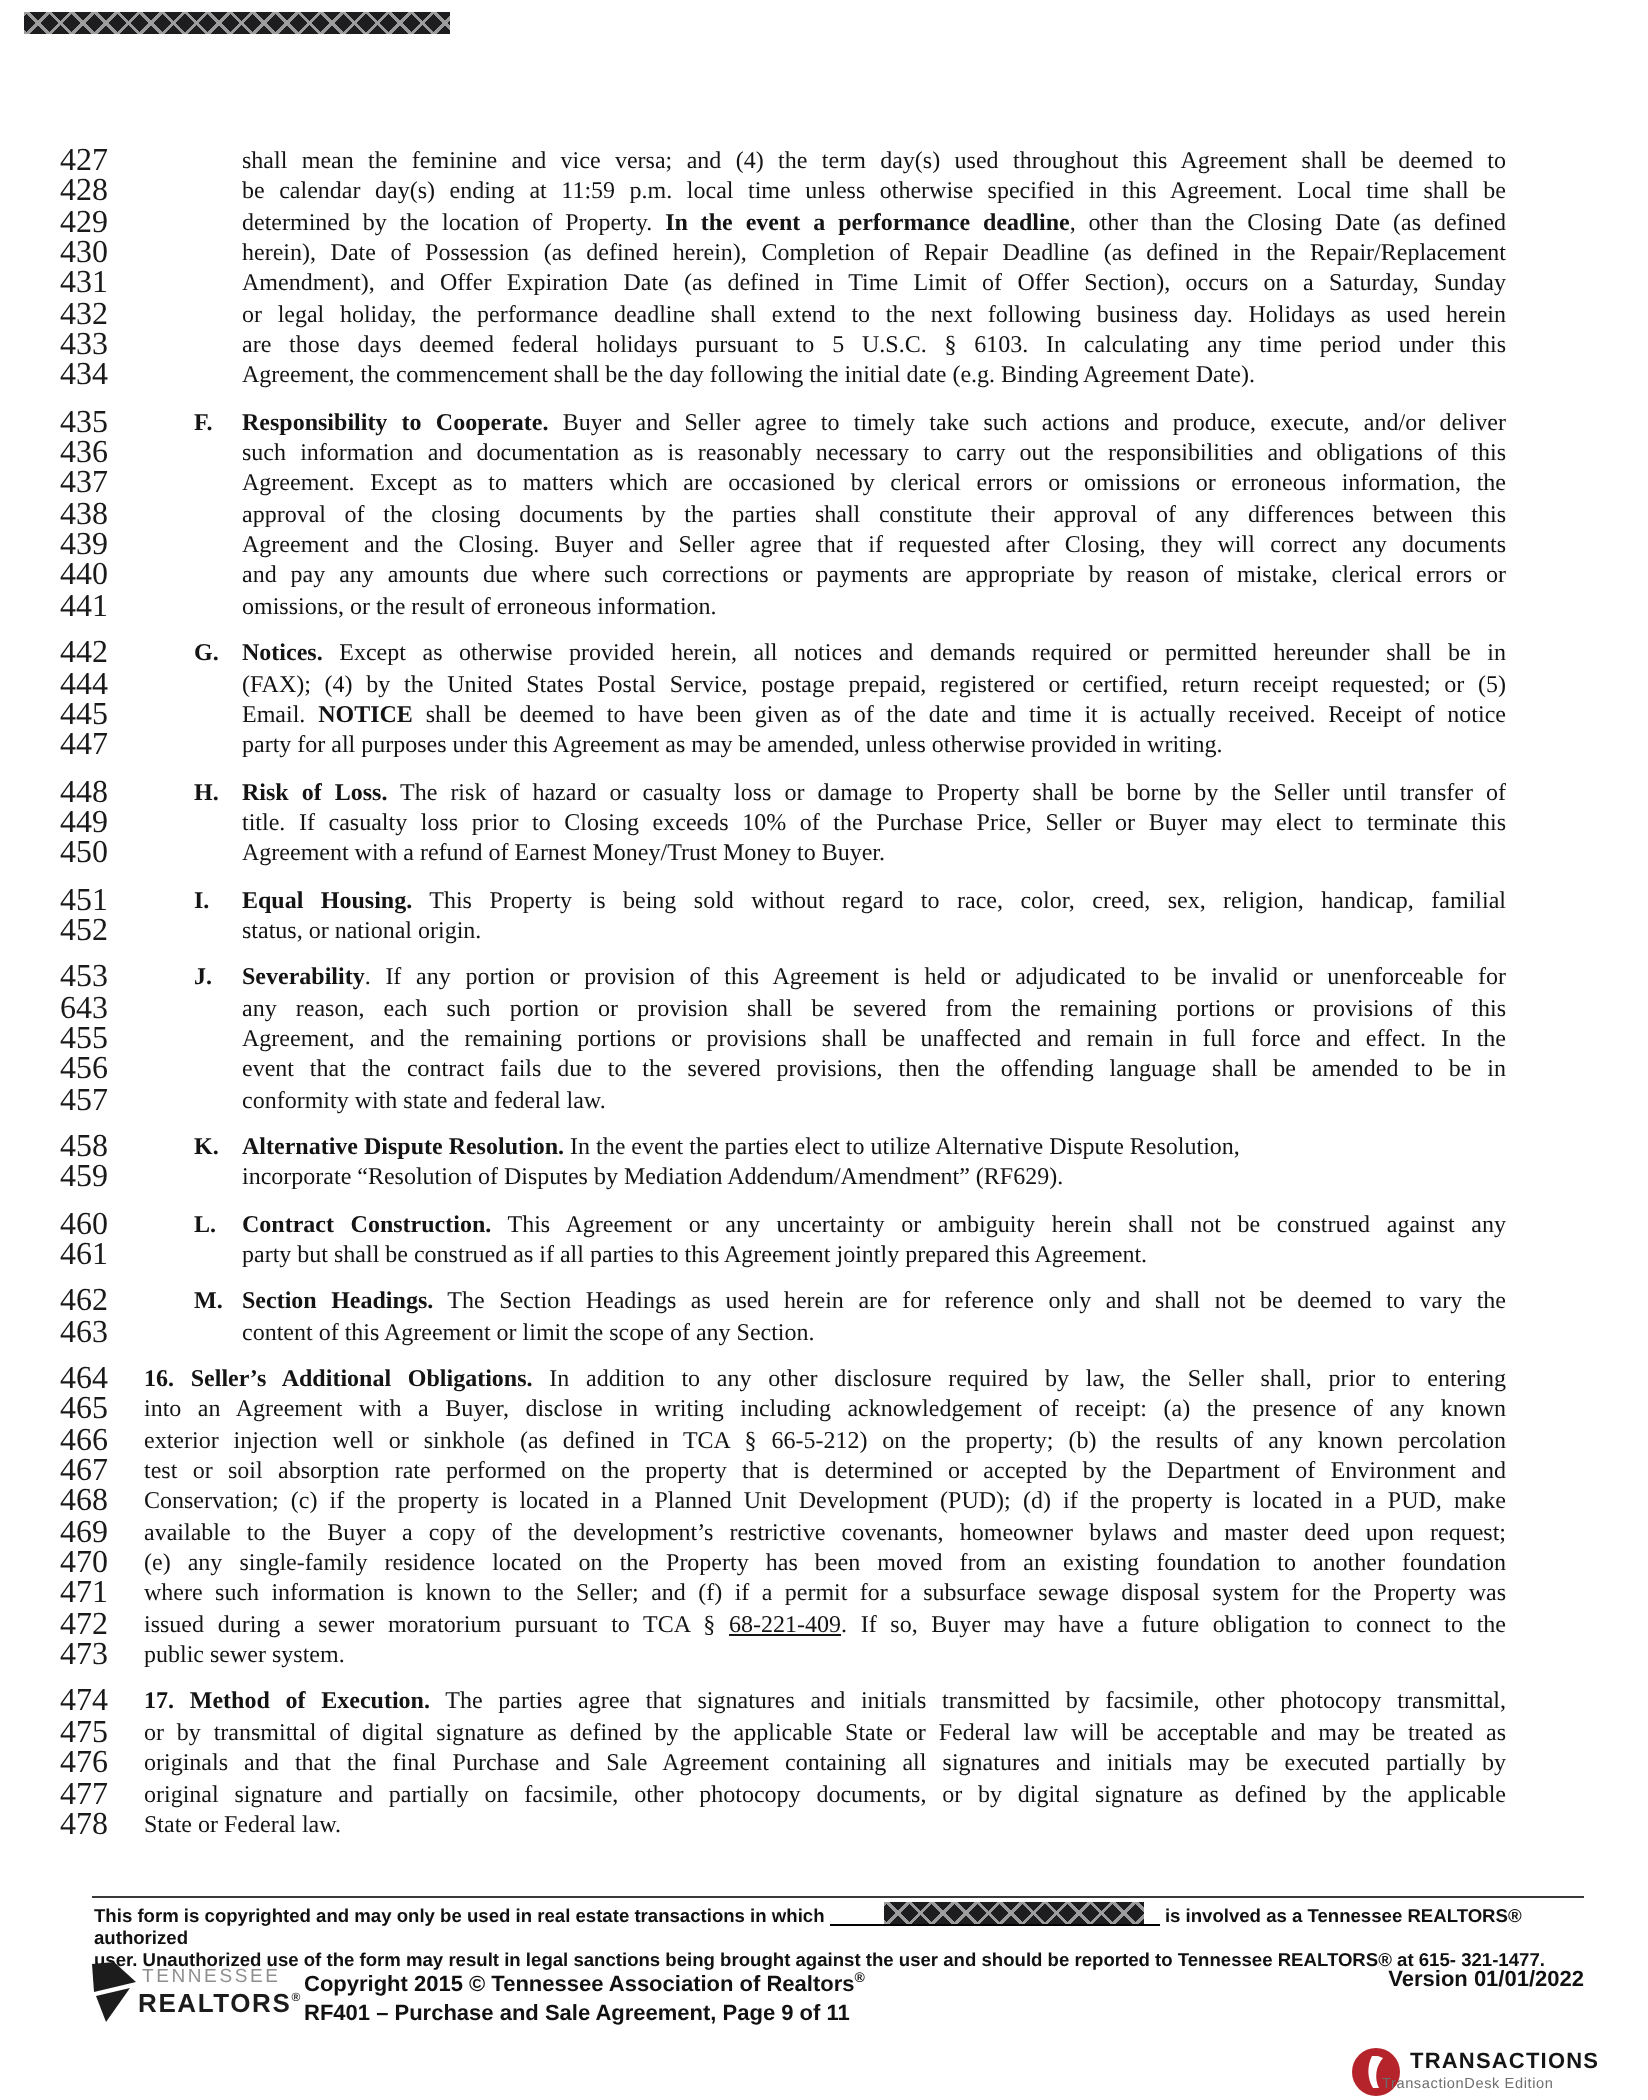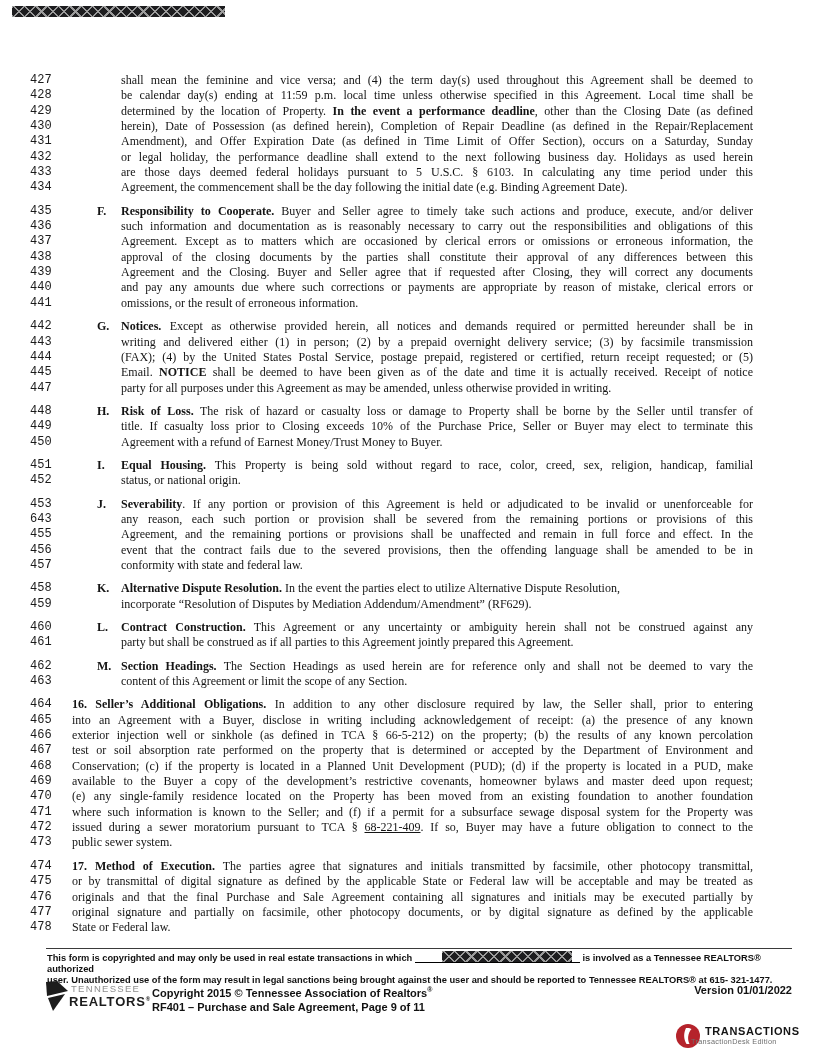--- a/index.html
+++ b/index.html
@@ -13,21 +13,21 @@
     background-image:
       repeating-linear-gradient(45deg,  rgba(160,160,160,.95) 0 1.6px, transparent 1.6px 8px),
       repeating-linear-gradient(135deg, rgba(160,160,160,.95) 0 1.6px, transparent 1.6px 8px);
   }
   #top-redact { position:absolute; left:12px; top:6px; width:213px; height:11px; }
 
   
   #doc { position:absolute; top:73px; left:30px; width:723px; }
   .block { margin-bottom:8px; }
   .line { display:flex; font-size:12px; line-height:15.35px; }
-  .lineno { flex:0 0 42px; font-family:Liberation Mono, monospace; font-size:12px; color:#1a1a1a; }
+  .lineno { flex:0 0 42px; font-family:Liberation Serif, serif; font-size:16px; color:#1a1a1a; }
   .linetext { flex:1; position:relative; text-align:justify; text-align-last:justify; }
   .linetext.nojust { text-align-last:left; }
   .block.lettered .linetext { padding-left:49px; }
   .letter { position:absolute; left:25px; font-weight:bold; }
   .useg { text-decoration:underline; }
 
   
   #footer-rule { position:absolute; left:46px; right:32px; top:948px; border-top:1px solid #3a3a3a; }
   #disclaimer {
     position:absolute; left:47px; right:34px; top:950px;
@@ -140,24 +140,20 @@
       </div>
       <div class="line">
         <span class="lineno">441</span>
         <div class="linetext nojust">omissions, or the result of erroneous information.</div>
       </div>
     </div>
     <div class="block lettered">
       <div class="line">
         <span class="lineno">442</span>
         <div class="linetext"><b class="letter">G.</b><b>Notices.</b>  Except as otherwise provided herein, all notices and demands required or permitted hereunder shall be in</div>
-      </div>
-      <div class="line">
-        <span class="lineno">443</span>
-        <div class="linetext">writing and delivered either (1) in person; (2) by a prepaid overnight delivery service; (3) by facsimile transmission</div>
       </div>
       <div class="line">
         <span class="lineno">444</span>
         <div class="linetext">(FAX); (4) by the United States Postal Service, postage prepaid, registered or certified, return receipt requested; or (5)</div>
       </div>
       <div class="line">
         <span class="lineno">445</span>
         <div class="linetext">Email.  <b>NOTICE</b> shall be deemed to have been given as of the date and time it is actually received.  Receipt of notice</div>
       </div>
       <div class="line">

